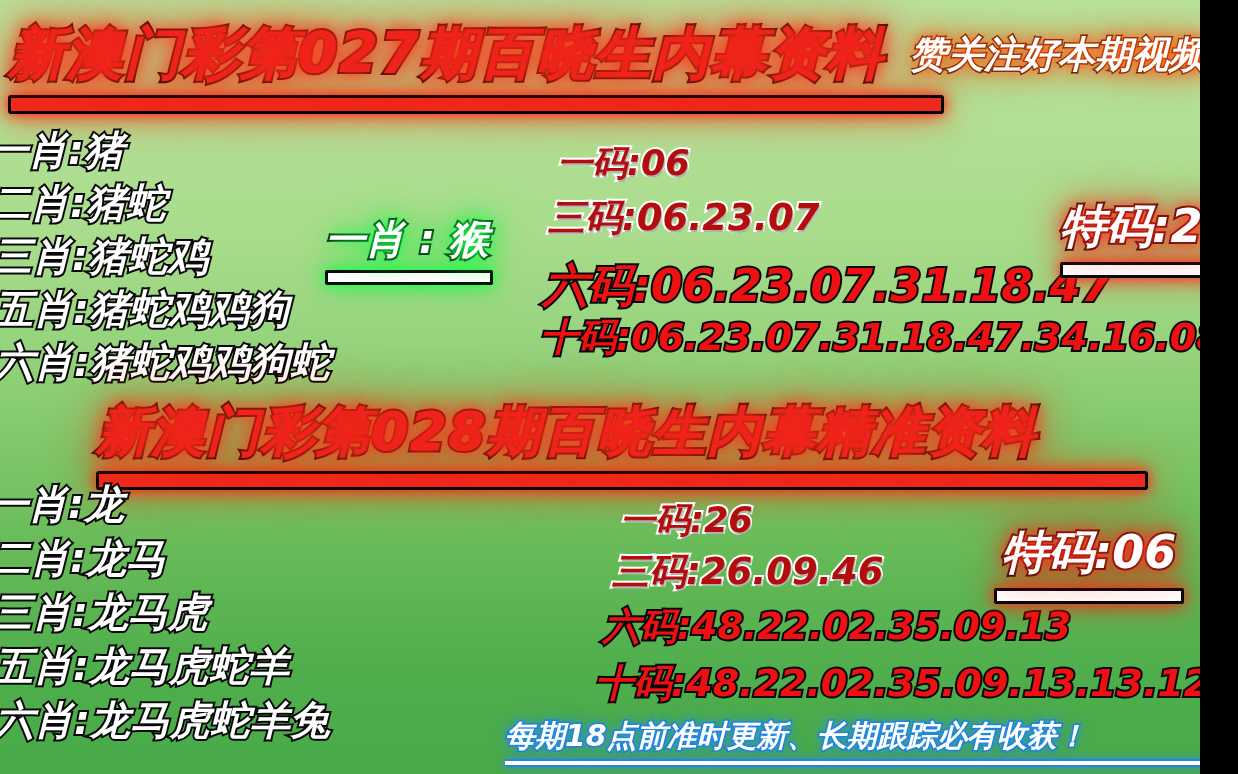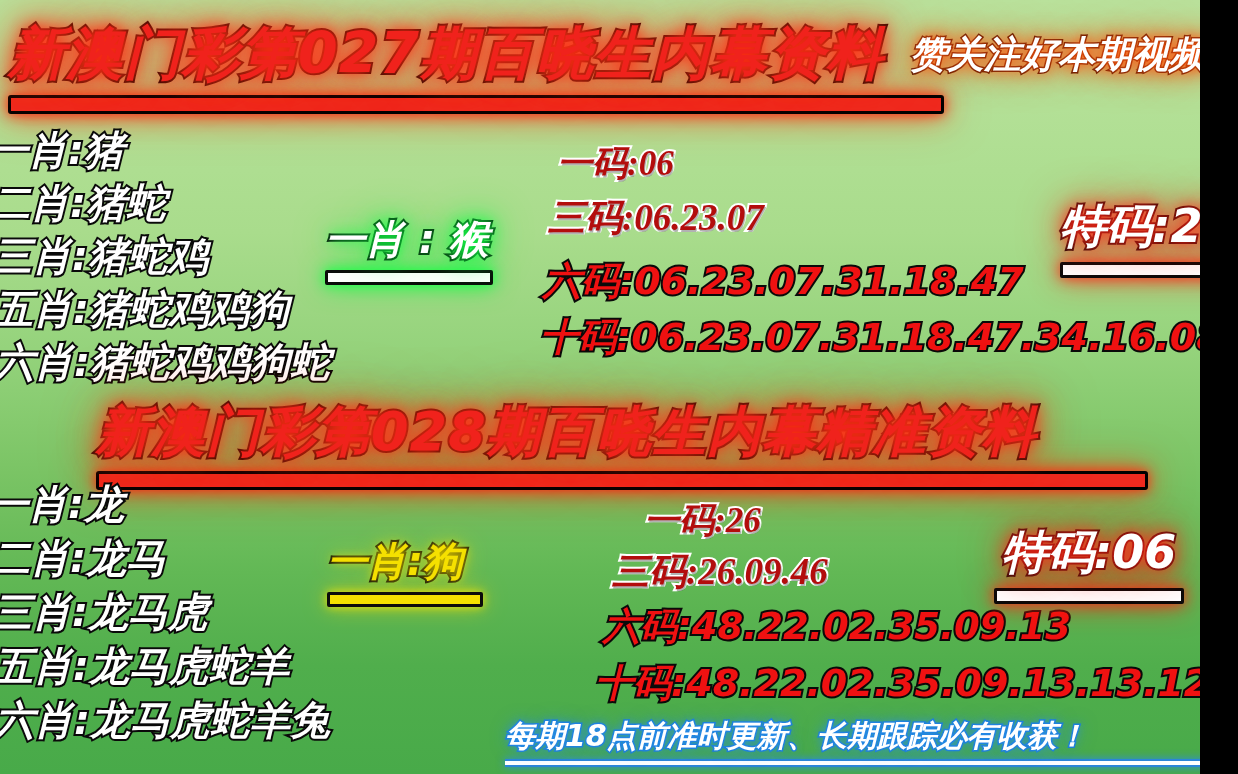--- a/index.html
+++ b/index.html
@@ -160,35 +160,34 @@
     white-space: nowrap;
     font-weight: 700;
     font-style: italic;
   }
   
   .code-dark {
     color: #b30d0d;
     -webkit-text-stroke: 4px #ffffff;
     paint-order: stroke fill;
     text-shadow: 1px 2px 0 rgba(0,0,0,.30);
-    font-family: Liberation Serif, serif;
   }
   
   .code-bright {
     color: #ef1111;
     -webkit-text-stroke: 4px #0a0a0a;
     paint-order: stroke fill;
   }
 
   #code-a-1 { left: 557px; top: 140px; font-size: 35px; }
   #code-a-2 { left: 548px; top: 193px; font-size: 37px; }
-  #code-a-3 { left: 543px; top: 256px; font-size: 38px; }
+  #code-a-3 { left: 543px; top: 256px; font-size: 45px; }
   #code-a-4 { left: 540px; top: 312px; font-size: 38px; }
 
-  #code-b-1 { left: 620px; top: 497px; font-size: 35px; margin-left: 24px; }
+  #code-b-1 { left: 620px; top: 497px; font-size: 35px; }
   #code-b-2 { left: 612px; top: 547px; font-size: 37px; }
   #code-b-3 { left: 603px; top: 602px; font-size: 37px; text-align: right; }
   #code-b-4 { left: 595px; top: 658px; font-size: 38px; }
 
   
   .special {
     position: absolute;
     white-space: nowrap;
     font-size: 46px;
     font-weight: 700;
@@ -289,24 +288,20 @@
   </div>
 
   <div class="zodiac-list" id="zodiac-list-2">
     <div class="zodiac-row">一肖:龙</div>
     <div class="zodiac-row">二肖:龙马</div>
     <div class="zodiac-row">三肖:龙马虎</div>
     <div class="zodiac-row">五肖:龙马虎蛇羊</div>
     <div class="zodiac-row">六肖:龙马虎蛇羊兔</div>
   </div>
 
-  <div class="pick" id="pick-2">
-    <span class="ptxt">一肖:狗</span>
-    <span class="pbar"></span>
-  </div>
 
   <div class="code-line code-dark" id="code-b-1">一码:26</div>
   <div class="code-line code-dark" id="code-b-2">三码:26.09.46</div>
   <div class="code-line code-bright" id="code-b-3">六码:48.22.02.35.09.13</div>
   <div class="code-line code-bright" id="code-b-4">十码:48.22.02.35.09.13.13.12.46.26.03</div>
 
   <div class="special" id="special-2">
     <span class="stxt">特码:06</span>
     <span class="sbar"></span>
   </div>

